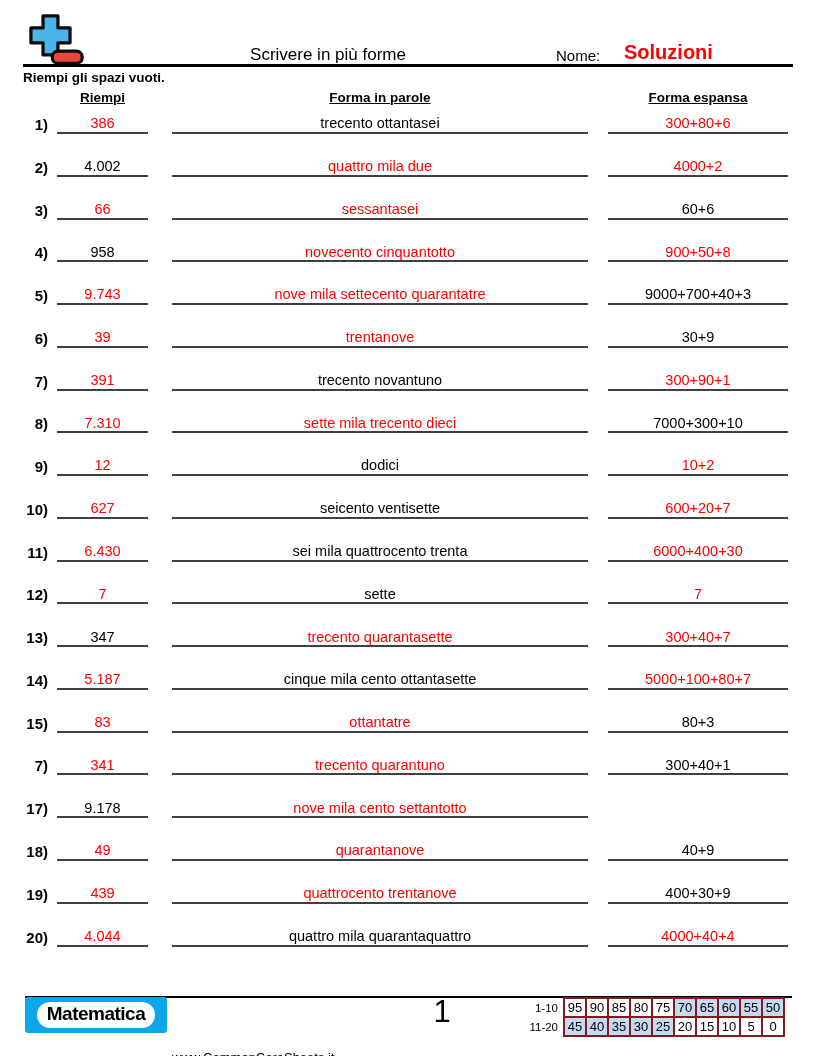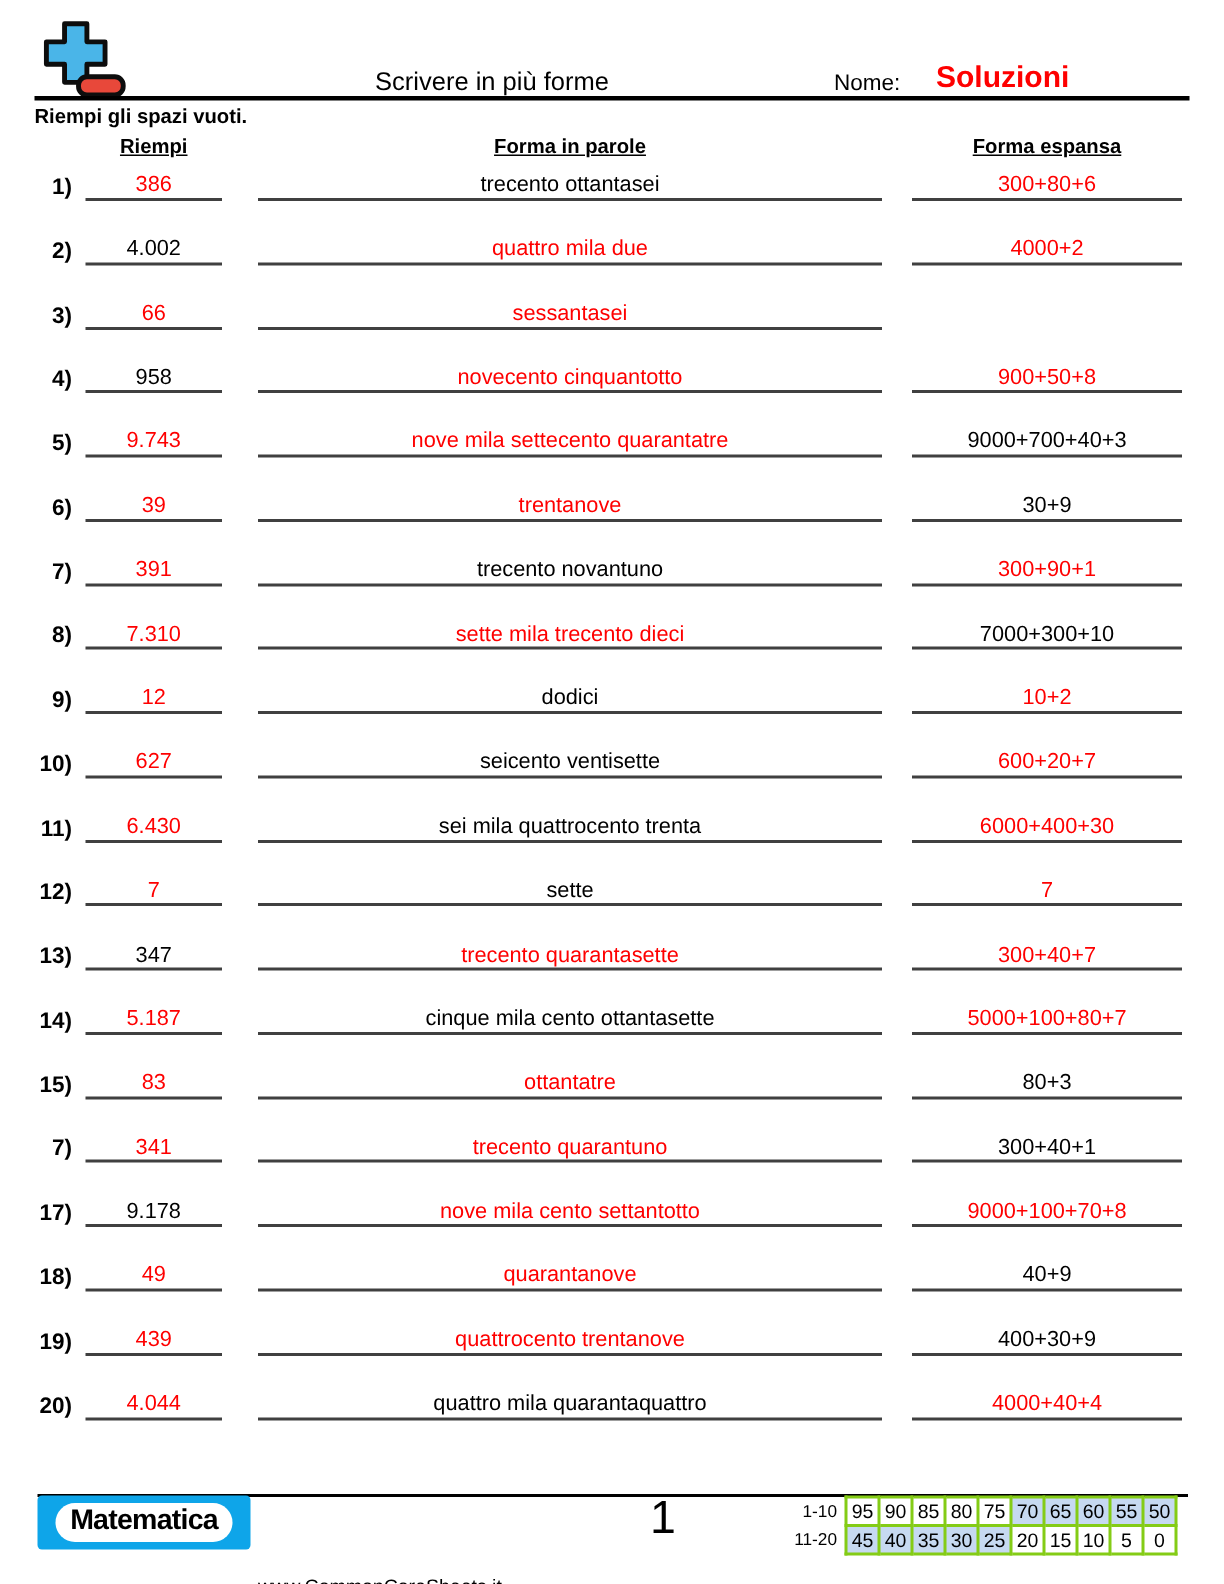--- a/index.html
+++ b/index.html
@@ -37,21 +37,21 @@
   
   .footer-line{position:absolute;left:25px;top:996px;width:767px;height:2px;background:#000;}
   .brand-box{position:absolute;left:25px;top:997px;width:142px;height:36px;background:#0ea5e9;border-radius:3px;
              display:flex;align-items:center;justify-content:center;}
   .brand-pill{background:#fff;border-radius:16px;padding:1px 10px 3px;font-weight:bold;font-size:19px;letter-spacing:-0.5px;}
   .website{position:absolute;left:172px;top:1050px;font-size:13px;}
   .page-number{position:absolute;left:420px;top:994px;width:44px;text-align:center;font-size:31px;}
   .score{position:absolute;left:522px;top:997px;border-collapse:collapse;}
   .score td{font-size:13px;text-align:center;vertical-align:middle;}
   .score td.lbl{border:none;padding:0 5px 0 0;font-size:11.5px;text-align:right;width:42px;}
-  .score td.cell{border:2px solid #84cc16;width:22px;height:19px;padding:0 0;}
+  .score td.cell{border:2px solid #7f1d1d;width:22px;height:19px;padding:0 0;}
   .score td.cell.hl{background:var(--grid-hl);}
 </style>
 </head>
 <body>
 
 <div class="page">
 
   <svg class="logo" viewBox="0 0 64 58">
     <path d="M17 3 h16 v13 h13 v16 h-13 v13 h-16 v-13 h-13 v-16 h13 z" style="fill:var(--logo-blue,#4ab5e8)" stroke="#0d0d0d" stroke-width="3.5" stroke-linejoin="round"></path>
     <rect x="27" y="41" width="32" height="13" rx="6" style="fill:var(--logo-red,#e8483a)" stroke="#0d0d0d" stroke-width="3.5"></rect>
@@ -93,20 +93,23 @@
     </div>
 
     <div class="row">
       <span class="qnum">3)</span>
       <span class="field numero">
           <span class="val red">66</span>
         </span>
       <span class="field parole">
           <span class="val red">sessantasei</span>
         </span>
+      <span class="field espansa">
+          <span class="val black">60+6</span>
+        </span>
     </div>
 
     <div class="row">
       <span class="qnum">4)</span>
       <span class="field numero">
           <span class="val black">958</span>
         </span>
       <span class="field parole">
           <span class="val red">novecento cinquantotto</span>
         </span>
@@ -271,23 +274,20 @@
         </span>
     </div>
 
     <div class="row">
       <span class="qnum">17)</span>
       <span class="field numero">
           <span class="val black">9.178</span>
         </span>
       <span class="field parole">
           <span class="val red">nove mila cento settantotto</span>
-        </span>
-      <span class="field espansa">
-          <span class="val red">9000+100+70+8</span>
         </span>
     </div>
 
     <div class="row">
       <span class="qnum">18)</span>
       <span class="field numero">
           <span class="val red">49</span>
         </span>
       <span class="field parole">
           <span class="val red">quarantanove</span>

